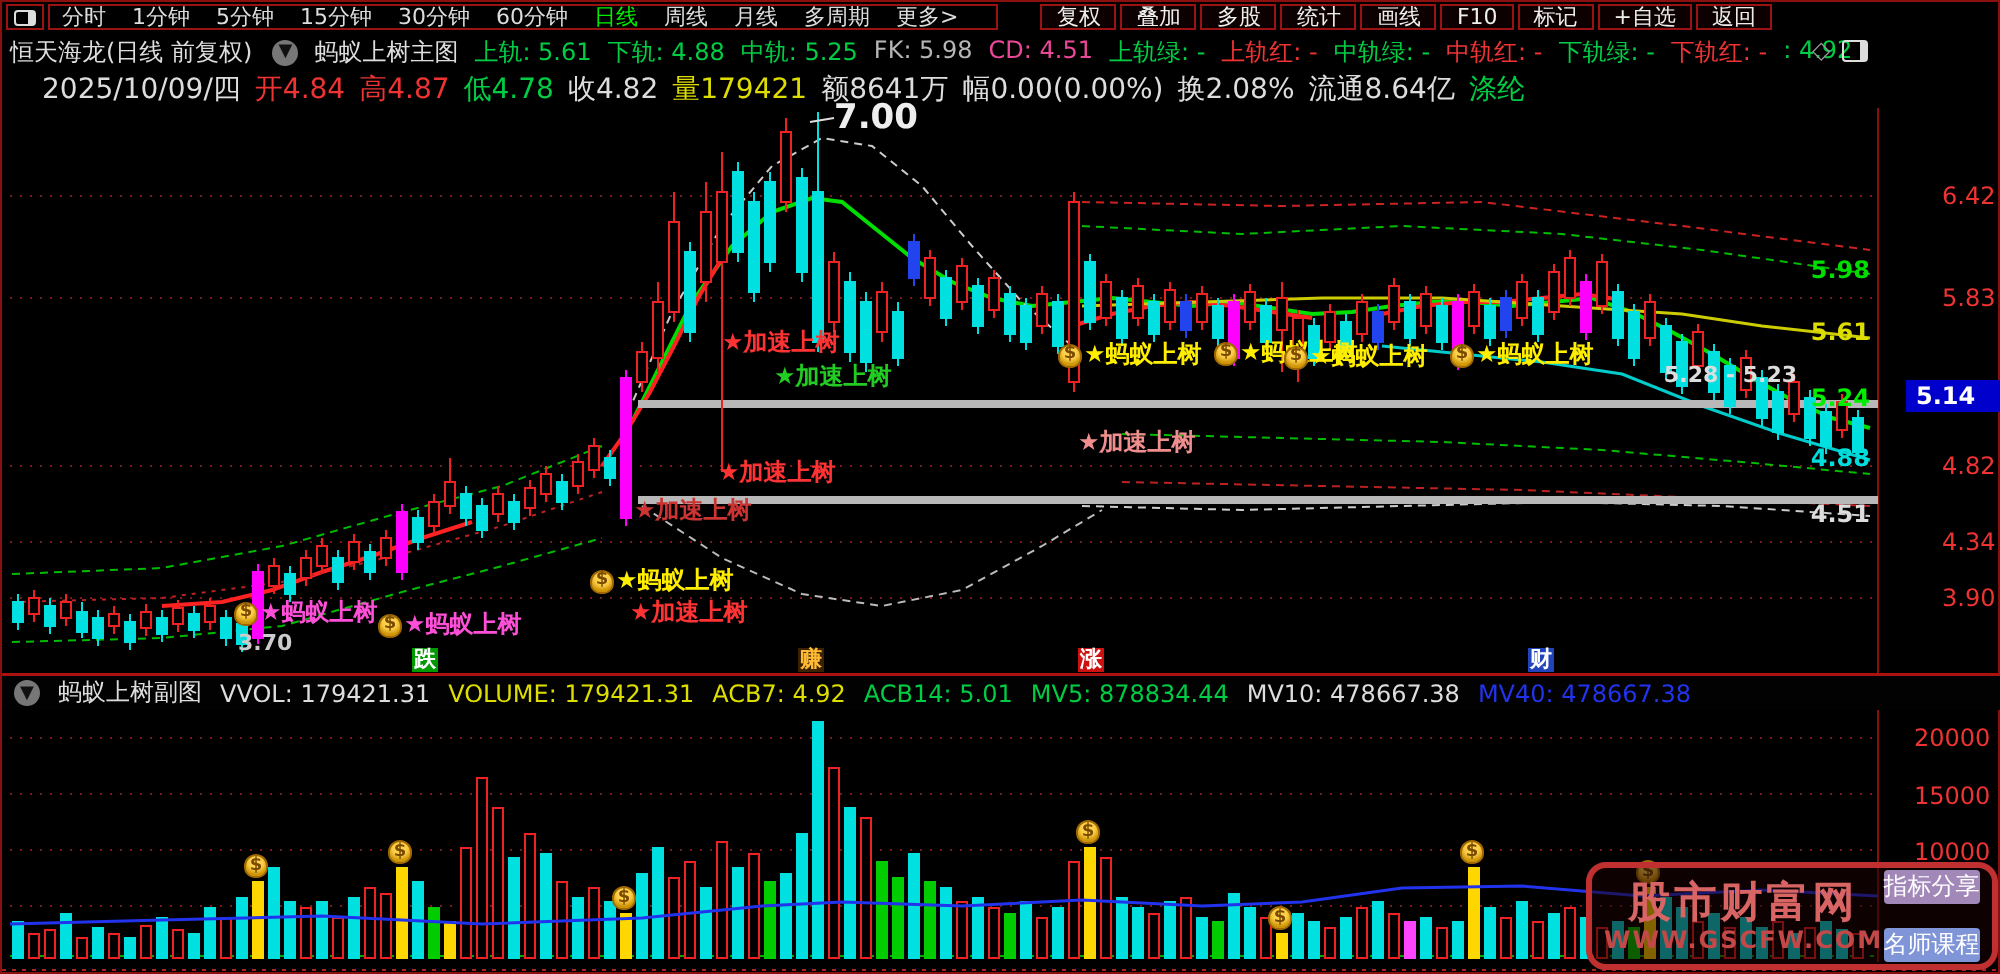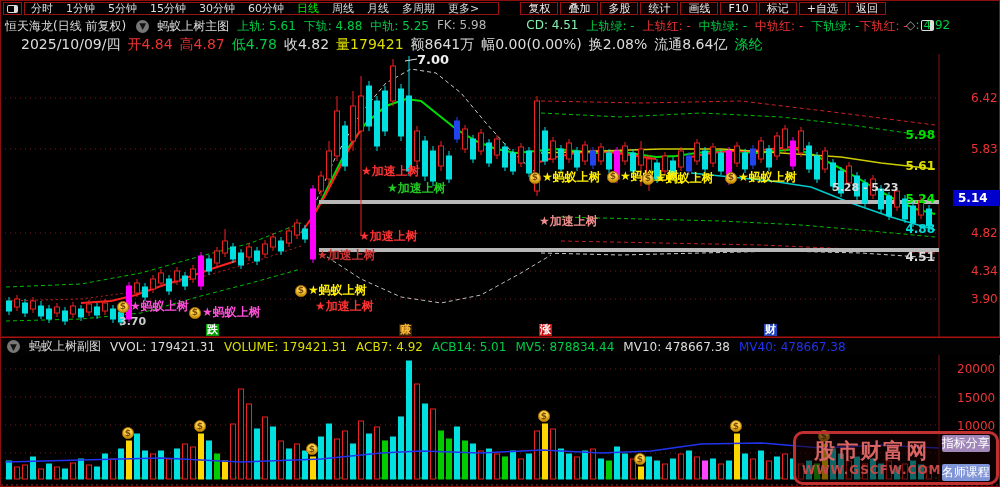--- a/index.html
+++ b/index.html
@@ -473,26 +473,26 @@
 
   <div id="row2">
     <span style="color:#ddd">恒天海龙(日线 前复权)</span>
     <span class="dd-icon">▼</span>
     <span style="color:#ddd">蚂蚁上树主图</span>
     <span id="ind-values" style="display:inline-flex">
         <span style="color: rgb(0, 204, 68); margin-right: 8px;">上轨: 5.61</span>
         <span style="color: rgb(0, 204, 68); margin-right: 8px;">下轨: 4.88</span>
         <span style="color: rgb(0, 204, 68); margin-right: 8px;">中轨: 5.25</span>
         <span style="color: rgb(181, 181, 181); margin-right: 8px;">FK: 5.98</span>
-        <span style="color: #86efac; margin-right: 8px; margin-left: 32px;">CD: 4.51</span>
+        <span style="color: #ec4899; margin-right: 8px;">CD: 4.51</span>
         <span style="color: rgb(0, 204, 68); margin-right: 8px;">上轨绿: -</span>
         <span style="color: rgb(238, 51, 51); margin-right: 8px;">上轨红: -</span>
         <span style="color: rgb(0, 204, 68); margin-right: 8px;">中轨绿: -</span>
         <span style="color: rgb(238, 51, 51); margin-right: 8px;">中轨红: -</span>
-        <span style="color: rgb(0, 204, 68); margin-right: 0;">下轨绿: -</span>
+        <span style="color: rgb(0, 204, 68); margin-right: 8px;">下轨绿: -</span>
         <span style="color: rgb(238, 51, 51); margin-right: 8px;">下轨红: -</span>
         <span style="color: rgb(0, 204, 68); margin-right: 8px;">: 4.92</span>
       </span>
   </div>
   <div id="row2-icons">
     <span class="diamond">◇</span>
     <span class="wbox"></span>
   </div>
 
   <div id="row3">
@@ -562,21 +562,21 @@
         <span>★蚂蚁上树</span>
       </div>
       <div class="ann" style="left: 641px; top: 171px; color: rgb(255, 238, 0);">
         <span class="coin">$</span>
         <span>★蚂蚁上树</span>
       </div>
       <div class="ann" style="left: 724px; top: 170px; color: rgb(255, 238, 0);">
         <span class="coin">$</span>
         <span>★蚂蚁上树</span>
       </div>
-      <div class="ann" style="left: 416px; top: 52px; color: rgb(238, 238, 238); font-size: 13px;">
+      <div class="ann" style="left: 416px; top: 52px; color: rgb(238, 238, 238); font-size: 17px;">
         <span>7.00</span>
       </div>
       <div class="ann" style="left: 831px; top: 180px; color: rgb(221, 221, 221); font-size: 11px;">
         <span>5.28 - 5.23</span>
       </div>
       <div class="ann" style="left: 118px; top: 314px; color: rgb(204, 204, 204); font-size: 11px;">
         <span>3.70</span>
       </div>
       <div class="mker" style="left: 205px; top: 323px; color: rgb(255, 255, 255); background: rgb(0, 153, 0);">跌</div>
       <div class="mker" style="left: 398px; top: 323px; color: rgb(255, 187, 51); background: rgb(58, 34, 0);">赚</div>

